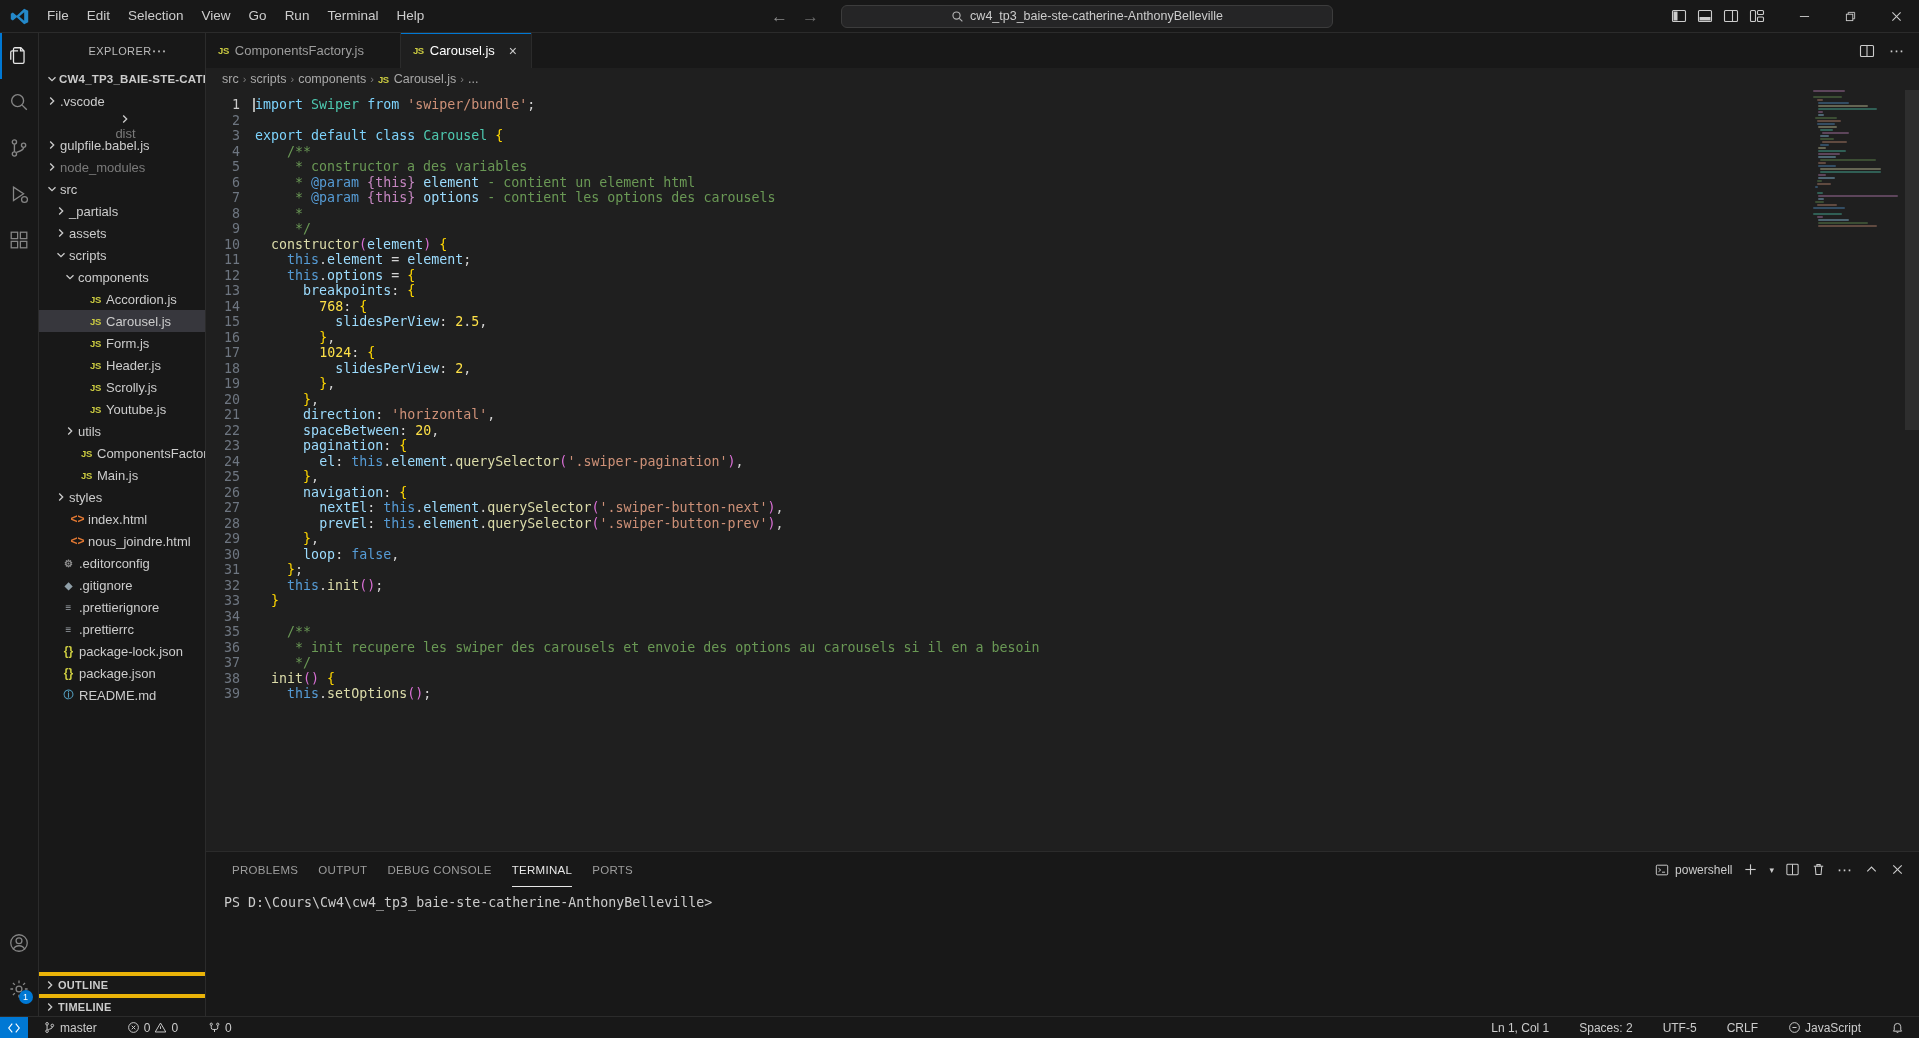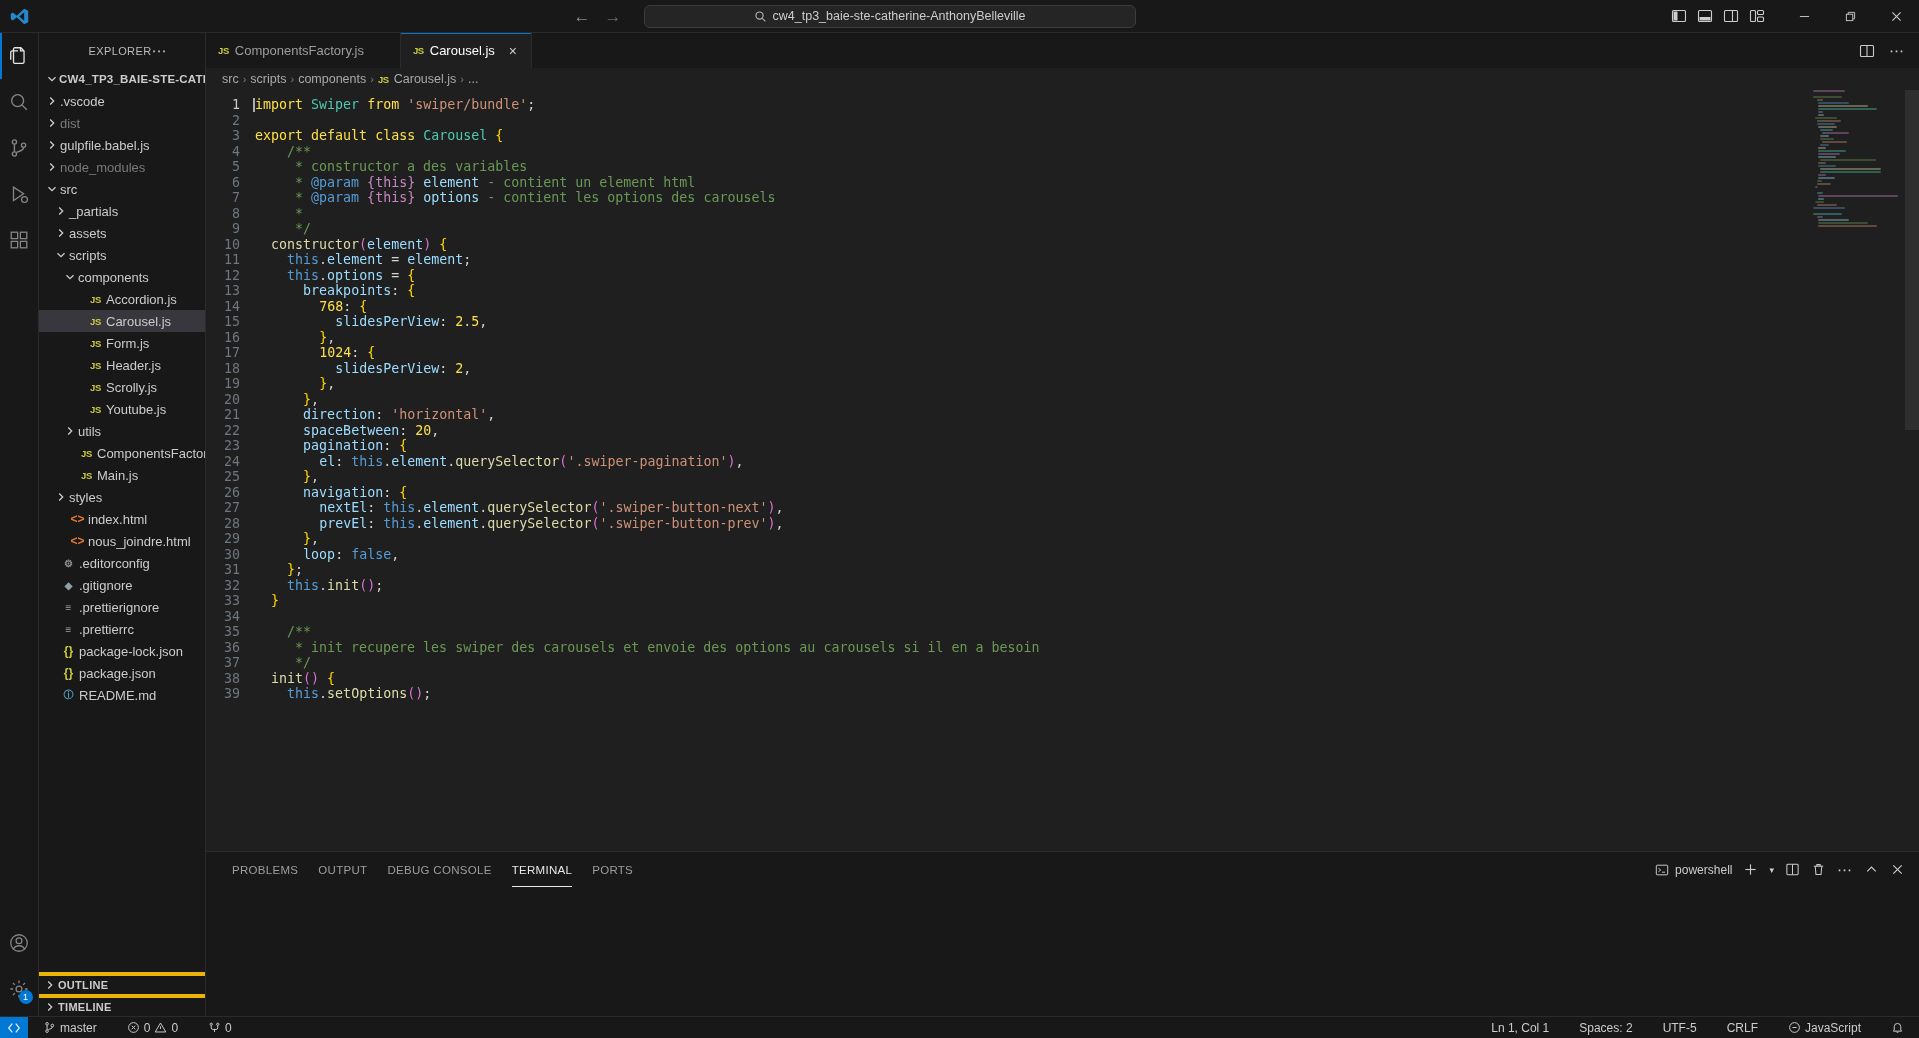--- a/index.html
+++ b/index.html
@@ -150,21 +150,21 @@
     flex: 1; padding-top: 7px; position: relative; overflow: hidden;
     font-family: "DejaVu Sans Mono", monospace; font-size: 13.3px; line-height: 15.5px;
     white-space: pre; color: #cccccc;
   }
   .cline { height: 15.5px; position: relative; padding-left: 3px; }
   .cursor {
     position:absolute; left:1px; top:1px; width:1.5px; height:14px; background:#aeafad;
   }
 
   
-  .t-kw   { color: #fde047; }  
+  .t-kw   { color: #7dd3fc; }  
   .t-kw2  { color: #569cd6; }  
   .t-type { color: #4ec9b0; }
   .t-var  { color: #9cdcfe; }
   .t-fn   { color: #dcdcaa; }
   .t-str  { color: #ce9178; }
   .t-num  { color: #fde047; }
   .t-cmt  { color: #6a9955; }
   .t-cmt-key { color: #569cd6; }
   .t-cmt-type { color: #c586c0; }
   .t-cmt-param { color: #9cdcfe; }
@@ -220,20 +220,30 @@
 </head>
 <body>
 
 <div class="app">
 
   <div class="titlebar">
     <div class="vscode-logo">
       <svg viewBox="0 0 24 24">
           <path fill="#2489ca" d="M17.9 2.1 23 4.6v14.8l-5.1 2.5-9.4-8.8L3.6 17 1 15.4V8.6L3.6 7l4.9 3.9zM17.9 6.6l-6.2 5.4 6.2 5.4z"></path>
         </svg>
+    </div>
+    <div class="menubar">
+      <div class="menu-item">File</div>
+      <div class="menu-item">Edit</div>
+      <div class="menu-item">Selection</div>
+      <div class="menu-item">View</div>
+      <div class="menu-item">Go</div>
+      <div class="menu-item">Run</div>
+      <div class="menu-item">Terminal</div>
+      <div class="menu-item">Help</div>
     </div>
 
     <div class="title-center">
       <div class="navbtns">
         <span class="navbtn">←</span>
         <span class="navbtn fwd">→</span>
       </div>
       <div class="cmdcenter">
         <svg viewBox="0 0 16 16" fill="none" stroke="#cccccc" stroke-width="1.4">
             <circle cx="6.8" cy="6.8" r="4.4"></circle>
@@ -360,21 +370,21 @@
         </div>
 
       <div class="row" style="padding-left: 6px;">
             <span class="chev">
               <svg viewBox="0 0 10 10" fill="none" stroke="#cccccc" stroke-width="1.3">
                 <polyline points="3.2,1.5 6.7,5 3.2,8.5"></polyline>
               </svg>
             </span>
             <span class="rlabel">.vscode</span>
           </div>
-          <div class="row" style="padding-left: 6px;">
+          <div class="row" style="padding-left: 6px; flex-direction: column;">
             <span class="chev">
               <svg viewBox="0 0 10 10" fill="none" stroke="#cccccc" stroke-width="1.3">
                 <polyline points="3.2,1.5 6.7,5 3.2,8.5"></polyline>
               </svg>
             </span>
             <span class="rlabel dim">dist</span>
           </div>
           <div class="row" style="padding-left: 6px;">
             <span class="chev">
               <svg viewBox="0 0 10 10" fill="none" stroke="#cccccc" stroke-width="1.3">
@@ -785,20 +795,23 @@
             <span class="dots" style="font-size:15px;cursor:pointer;letter-spacing:1px;line-height:1;">⋯</span>
             <svg viewBox="0 0 16 16" fill="none" stroke="#cccccc" stroke-width="1.2">
                 <polyline points="3.5,10 8,5.5 12.5,10"></polyline>
               </svg>
             <svg viewBox="0 0 16 16" stroke="#cccccc" stroke-width="1.2">
                 <line x1="3.5" y1="3.5" x2="12.5" y2="12.5"></line>
                 <line x1="12.5" y1="3.5" x2="3.5" y2="12.5"></line>
               </svg>
           </div>
         </div>
+        <div class="terminal-body">
+          <span>PS D:\Cours\Cw4\cw4_tp3_baie-ste-catherine-AnthonyBelleville&gt;</span>
+        </div>
       </div>
     </div>
   </div>
 
   <div class="statusbar">
     <div class="sb-remote">
       <svg viewBox="0 0 16 16" fill="none" stroke="#ffffff" stroke-width="1.3">
           <polyline points="6,3 2,8 6,13"></polyline>
           <polyline points="10,3 14,8 10,13"></polyline>
         </svg>

